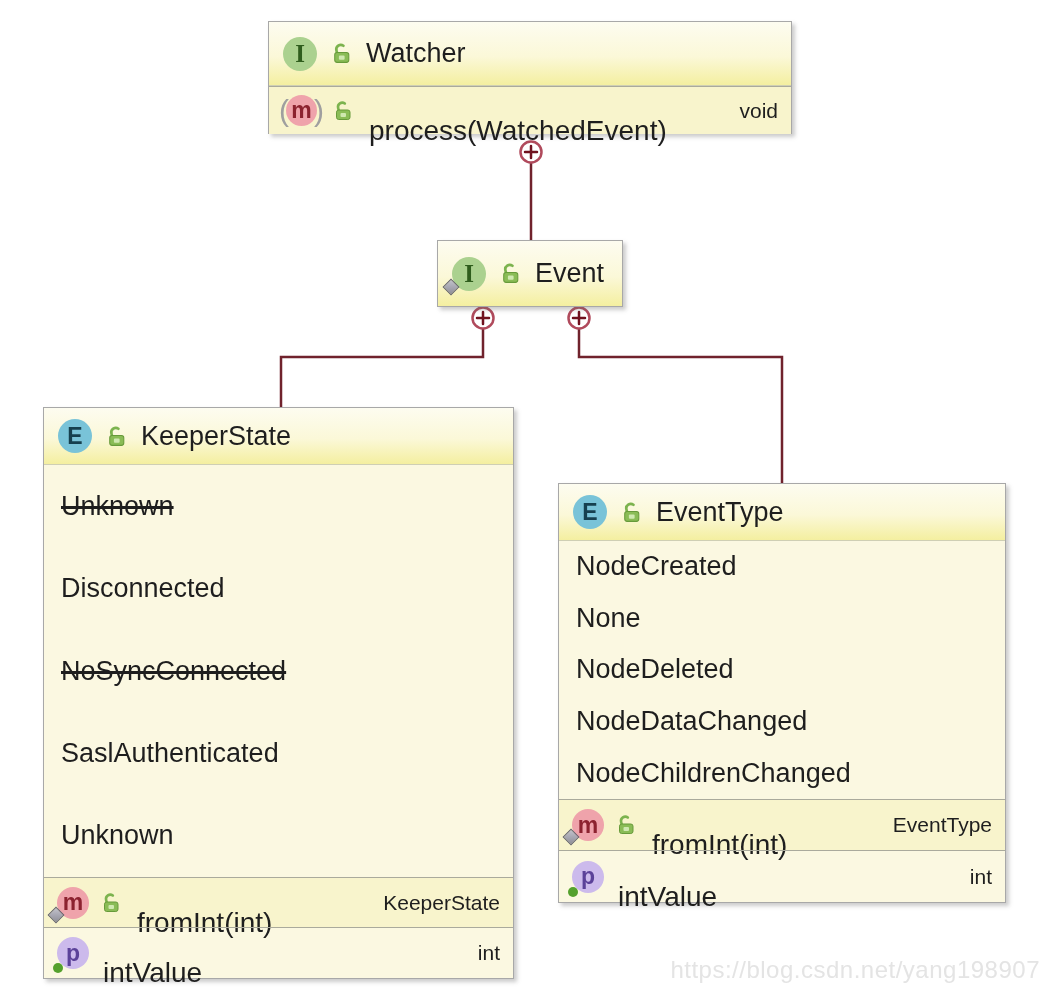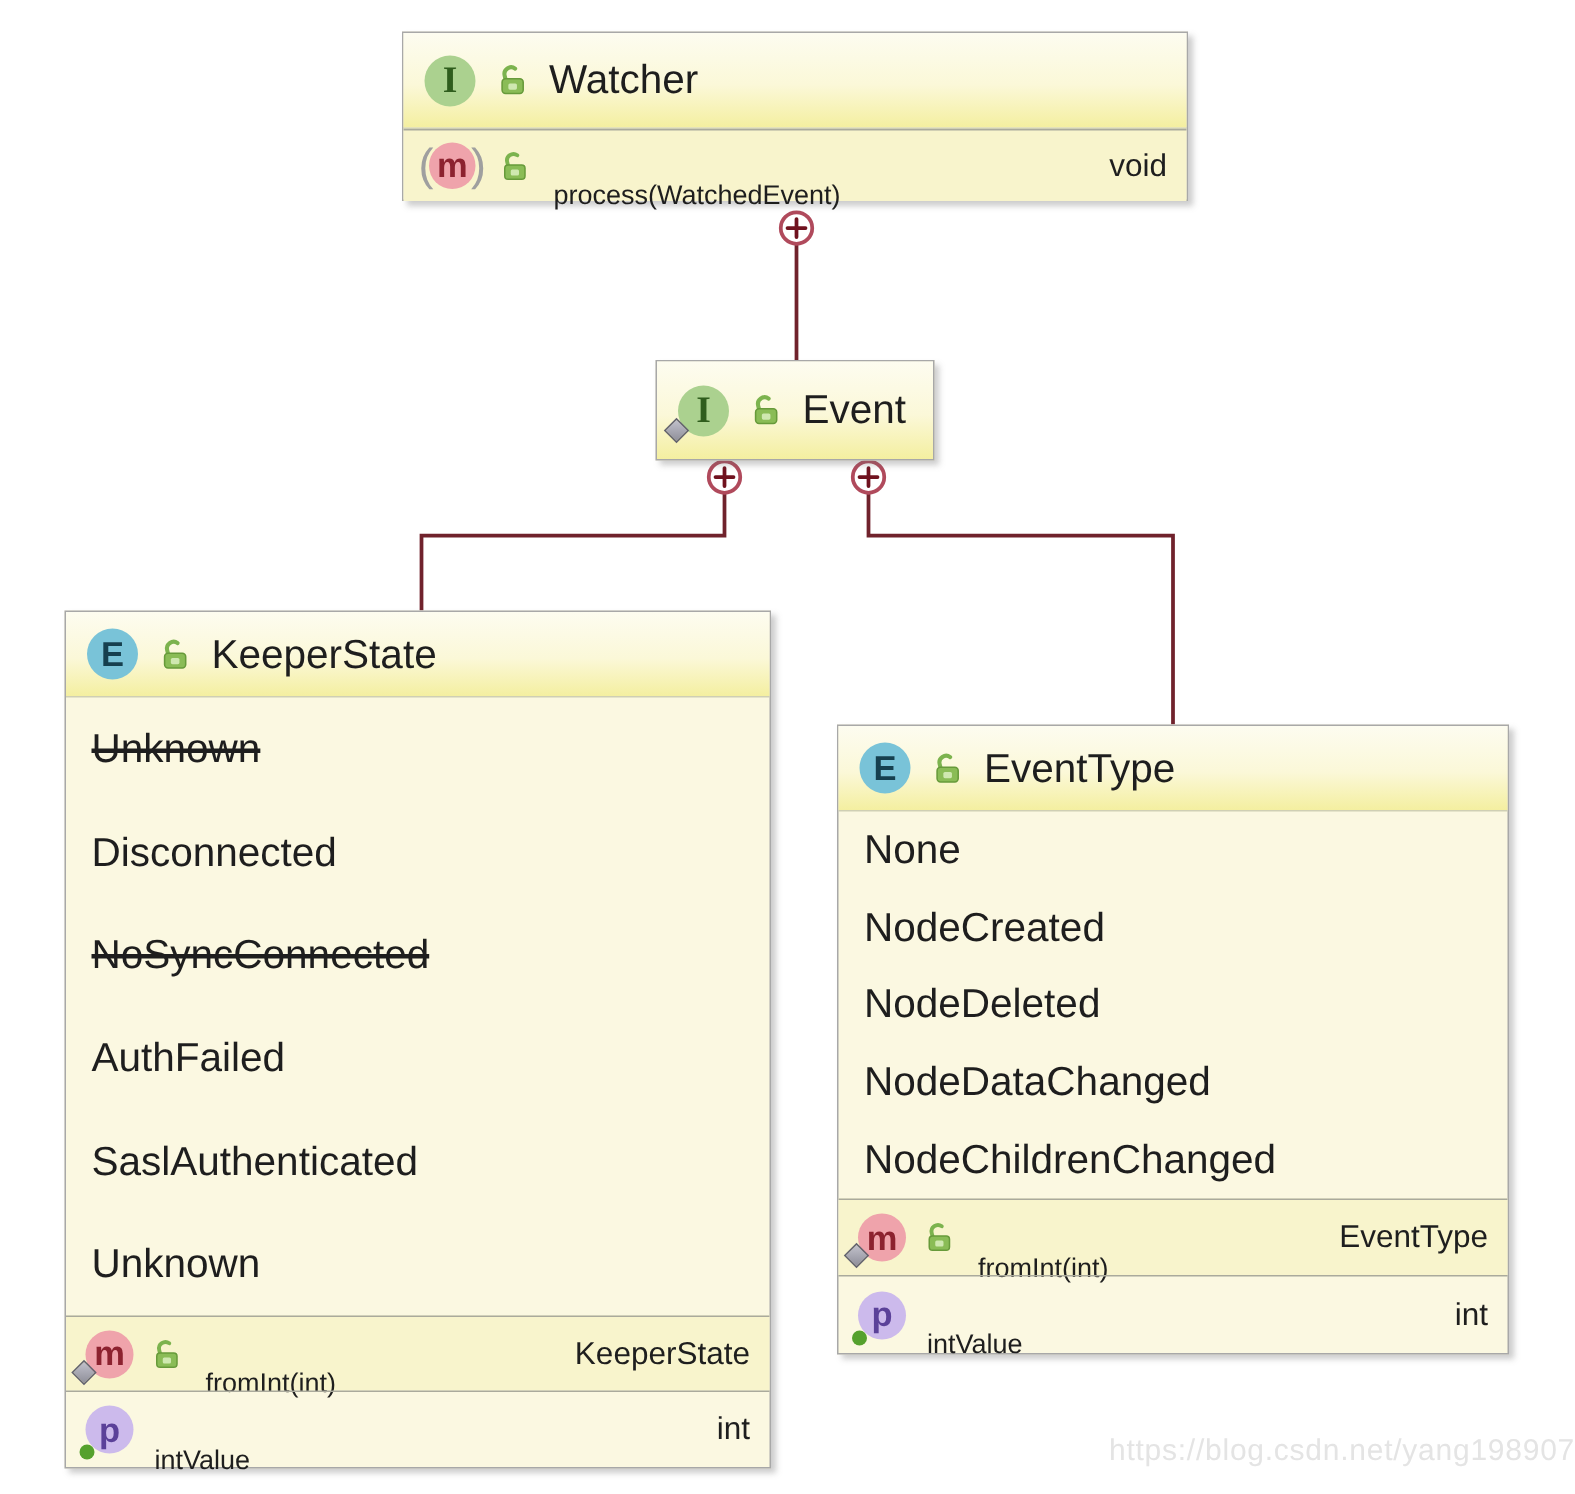--- a/index.html
+++ b/index.html
@@ -57,25 +57,25 @@
   .member{flex:1;display:flex;align-items:center;padding-left:17px;}
   .member-text{font-size:27px;}
   .struck{text-decoration:line-through;text-decoration-thickness:3px;}
 
   .row{
     display:flex;align-items:center;gap:10px;padding:0 13px;
     box-sizing:border-box;flex:0 0 auto;
   }
   .method-row{background:var(--method-row-bg);border-top:1px solid var(--separator);}
   .property-row{border-top:1px solid var(--separator);}
-  .m-name{font-size:18px;margin-left:4px;margin-top:40px;}
+  .m-name{font-size:28px;margin-left:4px;margin-top:40px;}
   .m-return{font-size:21px;margin-left:auto;}
 
   .watermark{
-    position:absolute;right:0;top:956px;font-size:20px;
+    position:absolute;right:10px;top:956px;font-size:24px;
     color:var(--watermark);letter-spacing:.5px;
   }
 </style>
 </head>
 <body>
 
 <div class="canvas">
 
   <svg class="wires">
     <path class="edge" d="M531 163 L531 240"></path>
@@ -166,23 +166,20 @@
       <div class="member">
           <span class="member-text struck">Unknown</span>
         </div>
       <div class="member">
           <span class="member-text">Disconnected</span>
         </div>
       <div class="member">
           <span class="member-text struck">NoSyncConnected</span>
         </div>
       <div class="member">
-          <span class="member-text">AuthFailed</span>
-        </div>
-      <div class="member">
           <span class="member-text">SaslAuthenticated</span>
         </div>
       <div class="member">
           <span class="member-text">Unknown</span>
         </div>
     </div>
     <div class="row method-row" style="height:50px;">
       <span class="badge-wrap" style="width:32px;height:32px;">
         <span class="badge method" style="width:32px;height:32px;">m</span>
         <span class="static-diamond"></span>
@@ -216,24 +213,24 @@
         <svg width="25" height="25" viewBox="0 0 24 24">
           <path d="M8 11 V8 a4.3 4.3 0 0 1 7.6 -2.8" fill="none" stroke="#7cb34e" stroke-width="2.6" stroke-linecap="round" transform="rotate(-14 12 12)"></path>
           <rect x="5.5" y="11" width="13.5" height="9.5" rx="2.2" fill="#8abc56" stroke="#679a3a"></rect>
           <rect x="9.5" y="14" width="5.5" height="4" rx="1" fill="#cfe8b0"></rect>
         </svg>
       </span>
       <span class="title-text">EventType</span>
     </div>
     <div class="members">
       <div class="member">
+          <span class="member-text">NodeCreated</span>
+        </div>
+      <div class="member">
           <span class="member-text">None</span>
-        </div>
-      <div class="member">
-          <span class="member-text">NodeCreated</span>
         </div>
       <div class="member">
           <span class="member-text">NodeDeleted</span>
         </div>
       <div class="member">
           <span class="member-text">NodeDataChanged</span>
         </div>
       <div class="member">
           <span class="member-text">NodeChildrenChanged</span>
         </div>

